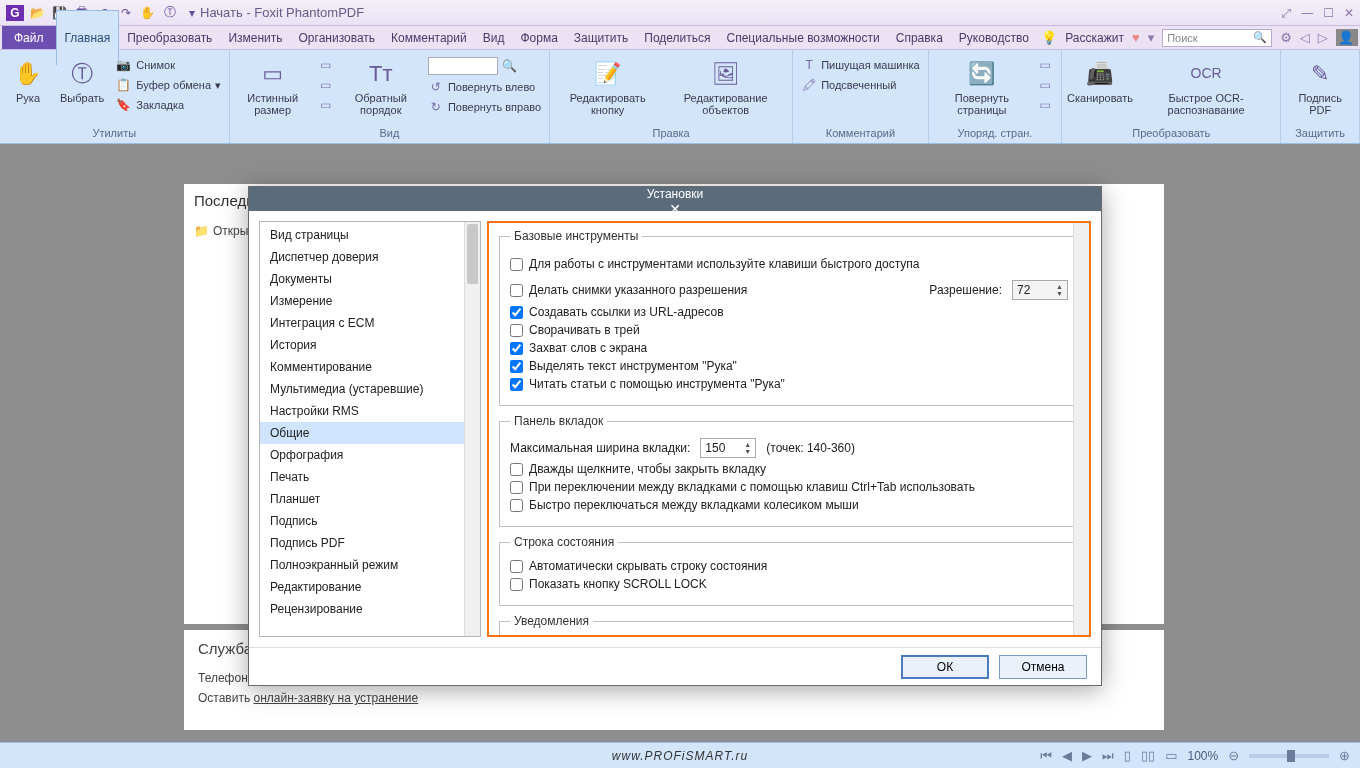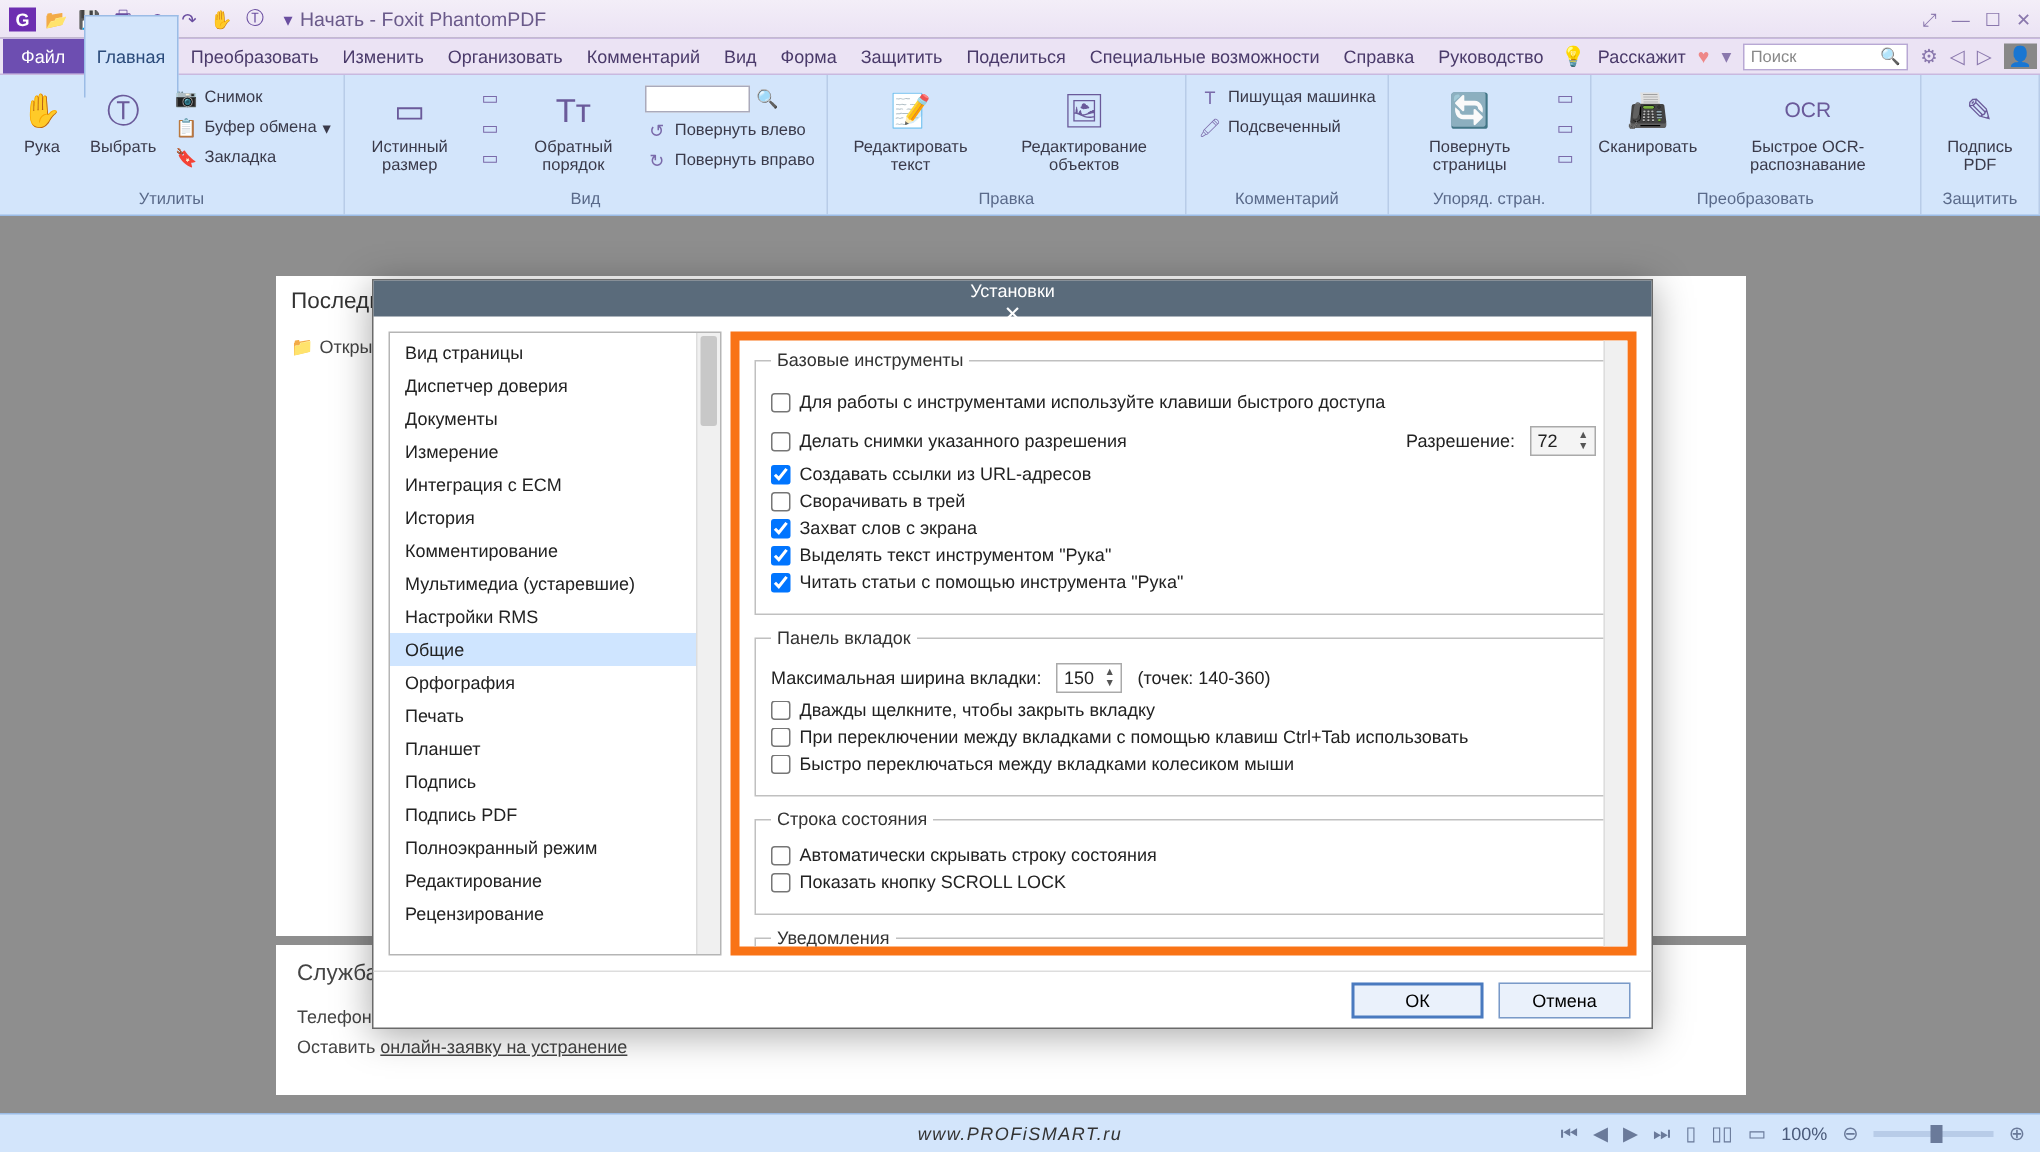--- a/index.html
+++ b/index.html
@@ -46,28 +46,28 @@
 .dialog { position:absolute; left:248px; top:186px; width:854px; height:500px; background:#fff; border:1px solid #6a6a6a; box-shadow:0 4px 24px rgba(0,0,0,.35); display:flex; flex-direction:column;}
 .dlg-title { height:24px; background:#5a6b7b; color:#fff; font-size:12px; display:flex; align-items:center; padding:0 8px; justify-content:space-between;flex-direction:column;}
 .dlg-title .x { font-size:14px; cursor:default;}
 .dlg-body { flex:1; display:flex; padding:10px; gap:6px; overflow:hidden;}
 .catlist { width:222px; border:1px solid #b5b5b5; background:#fff; position:relative; overflow:hidden;}
 .catlist .scroll { position:absolute; right:0; top:0; bottom:0; width:16px; background:#f0f0f0; border-left:1px solid #ddd;}
 .catlist .scroll .thumb { position:absolute; left:2px; right:2px; top:2px; height:60px; background:#c8c8c8; border-radius:2px;}
 .catlist .items { padding:2px 0; width:calc(100% - 16px);}
 .catlist .item { padding:4px 10px; font-size:12px; color:#222; cursor:default; white-space:nowrap; overflow:hidden;}
 .catlist .item.sel { background:#cfe5ff;}
-.settings { flex:1; border:6px solid #f97316; padding:6px 10px; font-size:12px; color:#222; overflow:hidden; position:relative;}
+.settings { flex:1; border:2px solid #f97316; padding:6px 10px; font-size:12px; color:#222; overflow:hidden; position:relative;}
 .settings .scroll { position:absolute; right:0; top:0; bottom:0; width:16px; background:#f0f0f0; border-left:1px solid #ddd;}
 .settings fieldset { border:1px solid #c0c0c0; margin-bottom:8px; padding:6px 10px 10px 10px;}
 .settings legend { font-size:12px; padding:0 4px; color:#333;}
 .chk { display:flex; align-items:center; gap:6px; margin:4px 0;}
 .chk input { width:13px; height:13px;}
 .inline { display:flex; align-items:center; gap:10px; margin:4px 0;}
-.spin { border:1px solid #aaa; background:#f4f4f4; width:44px; height:20px; display:flex; align-items:center; padding:0 4px; font-size:12px; justify-content:space-between;}
+.spin { border:1px solid #aaa; background:#f4f4f4; width:56px; height:20px; display:flex; align-items:center; padding:0 4px; font-size:12px; justify-content:space-between;}
 .spin .arr { display:flex; flex-direction:column; font-size:7px; line-height:1; color:#555;}
 .dlg-foot { height:38px; border-top:1px solid #ddd; display:flex; align-items:center; justify-content:flex-end; gap:10px; padding:0 14px;}
 .dlg-foot button { width:88px; height:24px; font-size:12px; border:1px solid #7a9ac8; background:#eaf1fb;}
 .dlg-foot button.primary { border:2px solid #4a7abf;}
 
 
 .statusbar { position:absolute; left:0; right:0; bottom:0; height:26px; background:#d3e5fb; border-top:1px solid #9bbce6; display:flex; align-items:center; justify-content:flex-end; padding:0 10px; gap:10px; font-size:12px; color:#4a5a7a;}
 .statusbar .wm { position:absolute; left:50%; transform:translateX(-50%); font-size:12px; font-style:italic; color:#333; letter-spacing:1px;}
 .statusbar .ic { font-size:13px; color:#6a7a9a;}
 .statusbar .slider { width:80px; height:4px; background:#b8cce8; position:relative;}
@@ -191,21 +191,21 @@
             <span>Повернуть вправо</span>
           </div>
       </div>
     </div>
     <div class="grplabel">Вид</div>
   </div>
   <div class="rgroup">
     <div class="tools">
       <div class="bigbtn">
           <span class="glyph">📝</span>
-          <span>Редактировать текст</span>
+          <span>Редактировать кнопку</span>
         </div>
       <div class="bigbtn">
           <span class="glyph">🖼</span>
           <span>Редактирование объектов</span>
         </div>
     </div>
     <div class="grplabel">Правка</div>
   </div>
   <div class="rgroup">
     <div class="tools">

